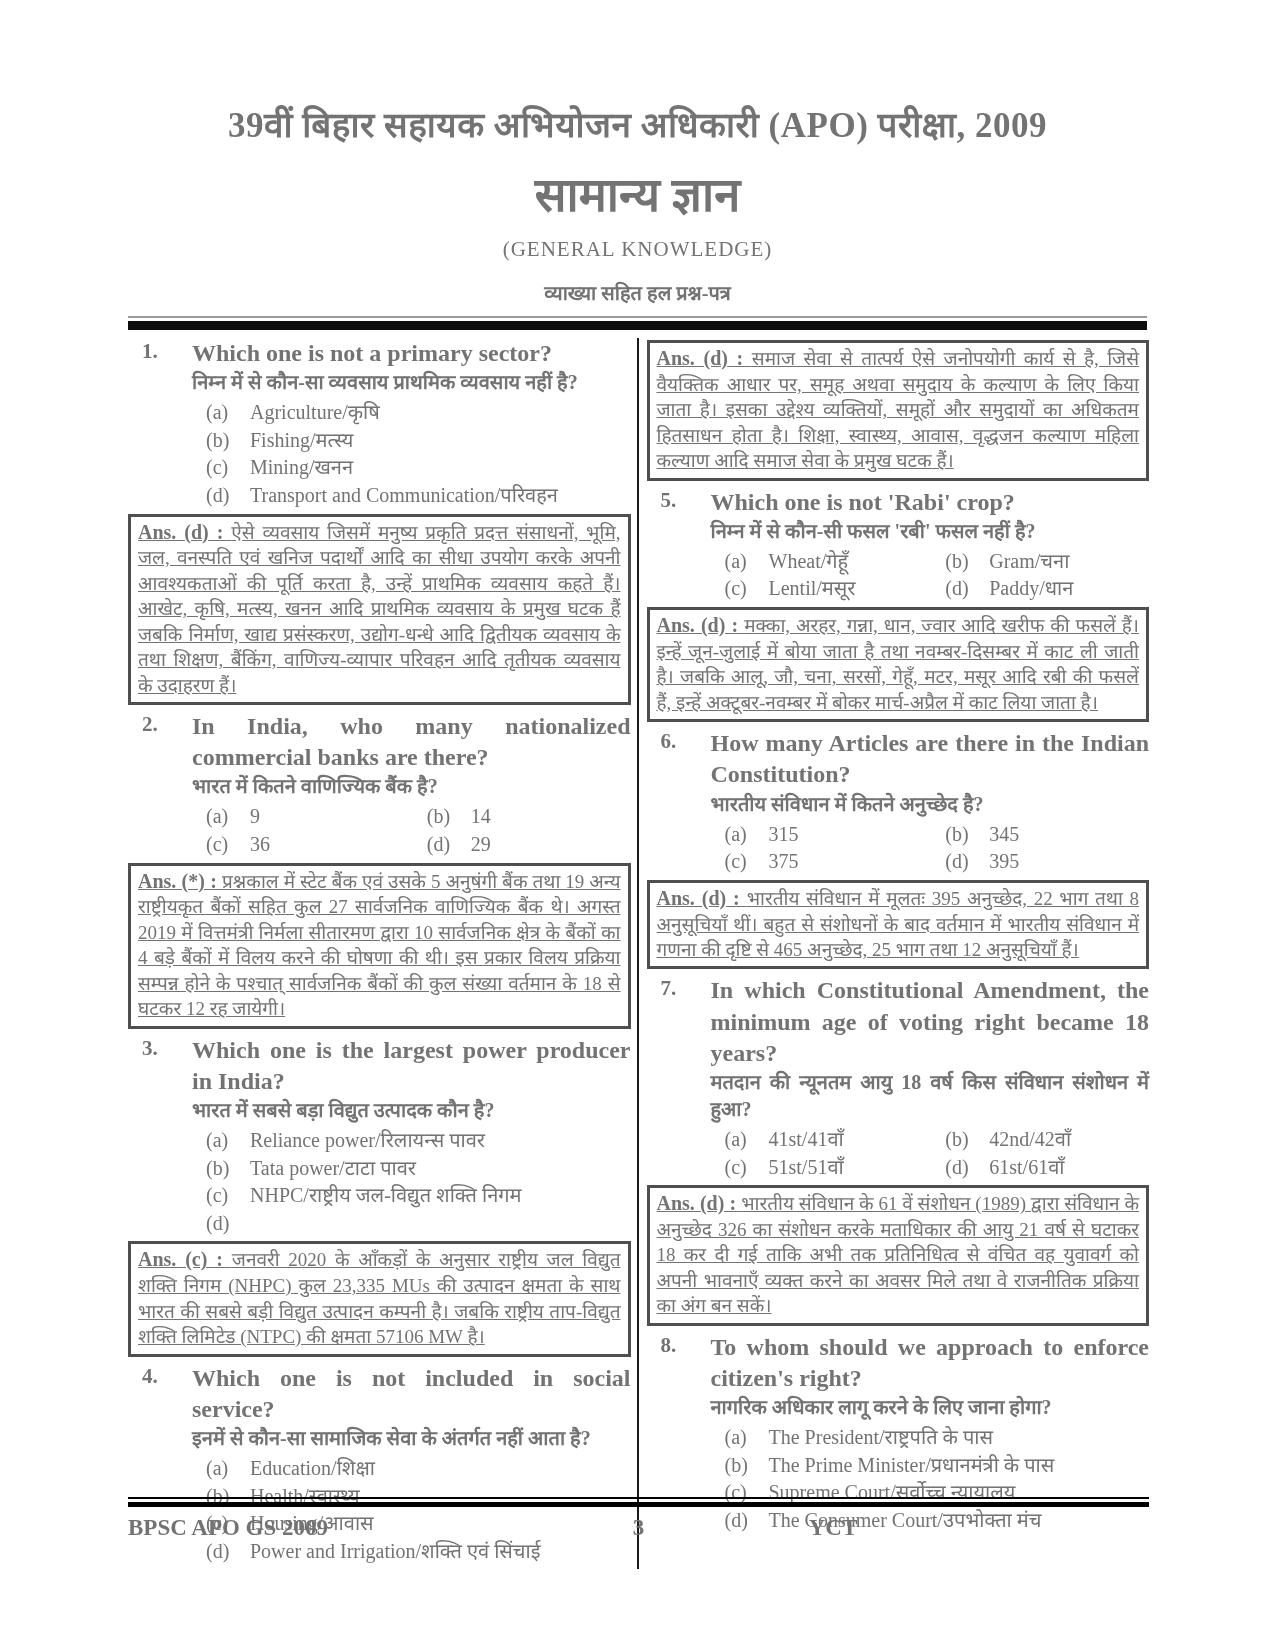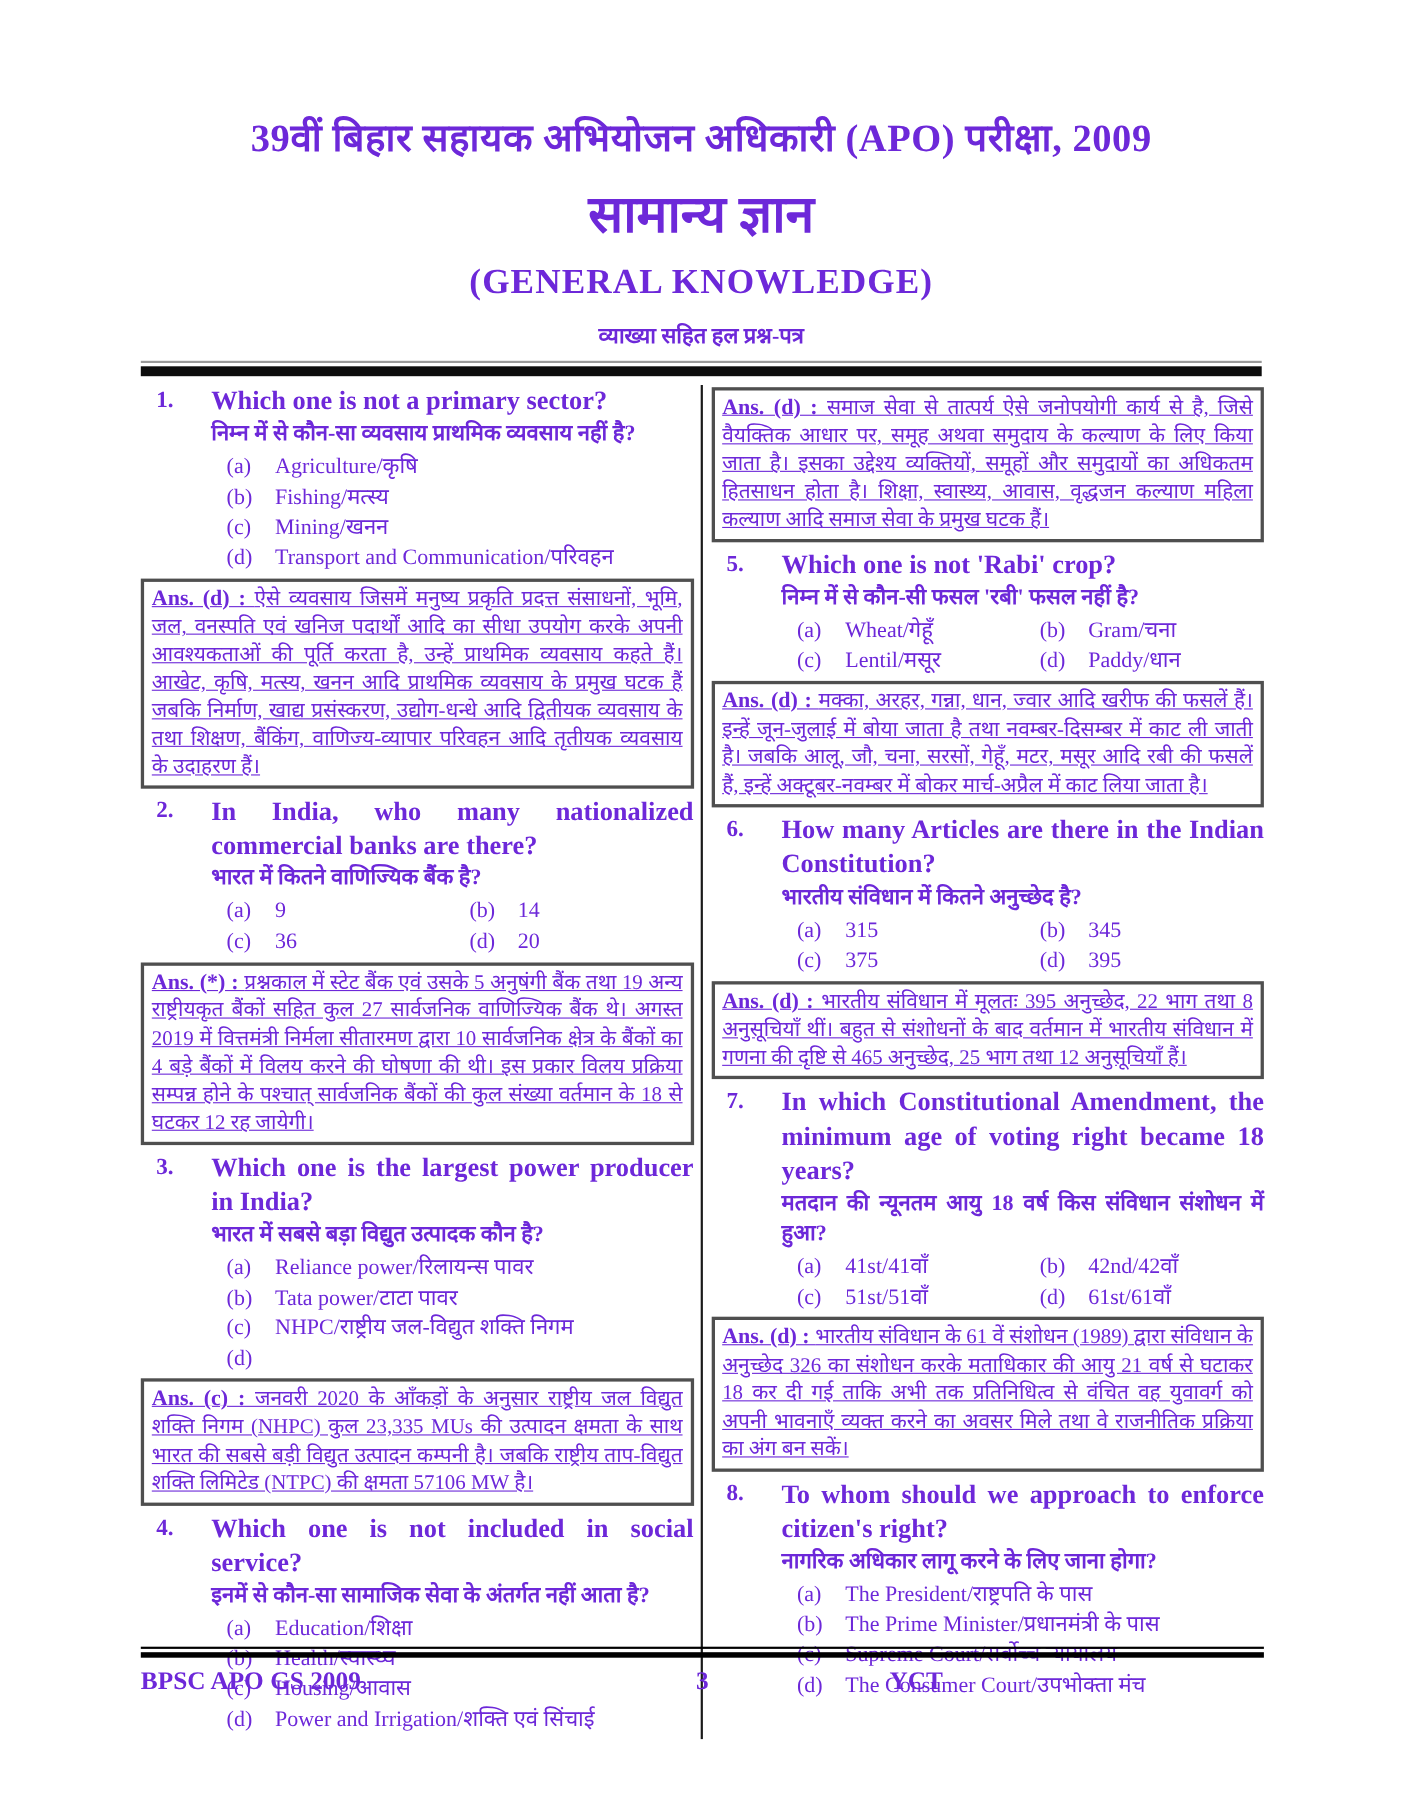--- a/index.html
+++ b/index.html
@@ -1,25 +1,25 @@
 <!DOCTYPE html>
 <html><head>
 <meta charset="utf-8">
 <style>
   html,body{margin:0;padding:0;background:#e8e8e8;}
   .page{
     width:1275px;height:1650px;background:#ffffff;margin:0 auto;
     position:relative;overflow:hidden;
-    font-family:"Liberation Serif","DejaVu Serif",serif;color:#6d28d9;
+    font-family:"Liberation Serif","DejaVu Serif",serif;color:#737373;
   }
   
   .header{padding-top:100px;text-align:center;}
   .h-title{font-size:35px;font-weight:bold;letter-spacing:0.5px;}
   .h-subject-hi{font-size:47px;font-weight:bold;margin-top:14px;}
-  .h-subject-en{font-size:32px;font-weight:bold;margin-top:12px;letter-spacing:1px;}
+  .h-subject-en{font-size:21px;font-weight:normal;margin-top:12px;letter-spacing:1px;}
   .h-subtitle{font-size:20px;font-weight:bold;margin-top:17px;}
   .head-rule{margin:10px 128px 0 128px;}
   .head-rule .thin{border-top:2px solid #9a9a9a;}
   .head-rule .thick{height:9px;background:#0d0d0d;margin-top:3px;}
   
   .main{display:flex;align-items:stretch;padding:8px 126px 0 128px;}
   .col{flex:1;min-width:0;}
   .col-left{padding-right:6px;}
   .col-right{padding-left:8px;}
   .divider{width:2px;background:#1a1a1a;flex:0 0 2px;}
@@ -115,21 +115,21 @@
             <div class="option">
               <span class="opt-label">(b)</span>
               <span class="opt-text">14</span>
             </div>
             <div class="option">
               <span class="opt-label">(c)</span>
               <span class="opt-text">36</span>
             </div>
             <div class="option">
               <span class="opt-label">(d)</span>
-              <span class="opt-text">20</span>
+              <span class="opt-text">29</span>
             </div>
           </div>
         </div>
         <div class="ans-box"><span class="ans-label">Ans. (*) : </span><span class="ans-text">प्रश्नकाल में स्टेट बैंक एवं उसके 5 अनुषंगी बैंक तथा 19 अन्य राष्ट्रीयकृत बैंकों सहित कुल 27 सार्वजनिक वाणिज्यिक बैंक थे। अगस्त 2019 में वित्तमंत्री निर्मला सीतारमण द्वारा 10 सार्वजनिक क्षेत्र के बैंकों का 4 बड़े बैंकों में विलय करने की घोषणा की थी। इस प्रकार विलय प्रक्रिया सम्पन्न होने के पश्चात् सार्वजनिक बैंकों की कुल संख्या वर्तमान के 18 से घटकर 12 रह जायेगी।</span></div>
         <div class="q-block">
           <div class="q-head">
             <span class="q-num">3.</span>
             <div class="q-texts">
               <div class="q-en">Which one is the largest power producer in India?</div>
               <div class="q-hi">भारत में सबसे बड़ा विद्युत उत्पादक कौन है?</div>

